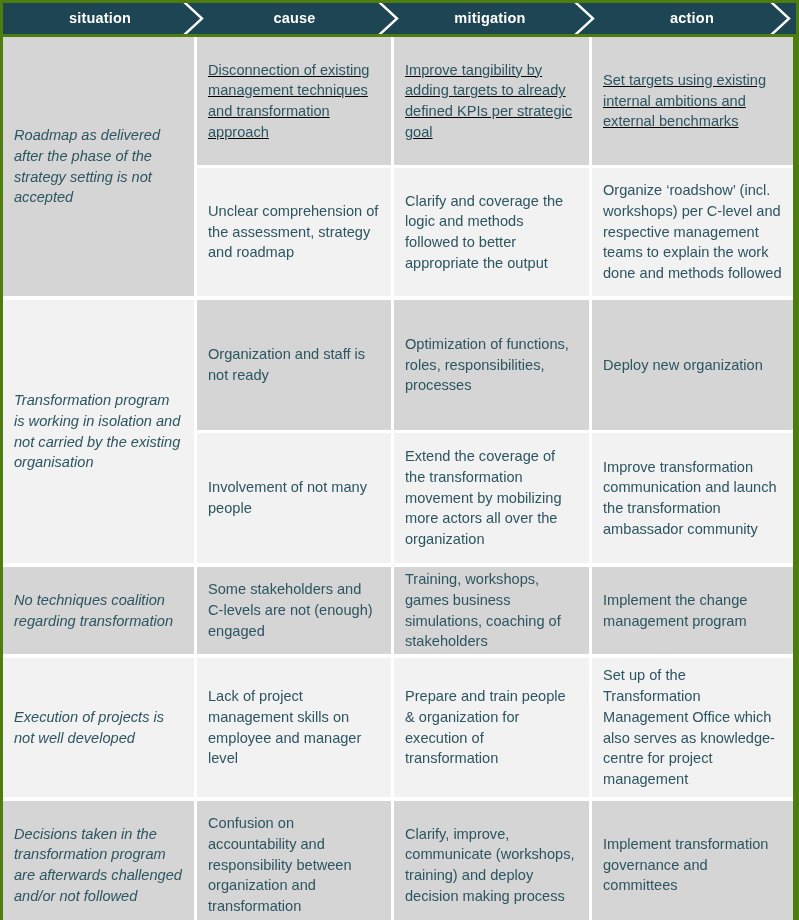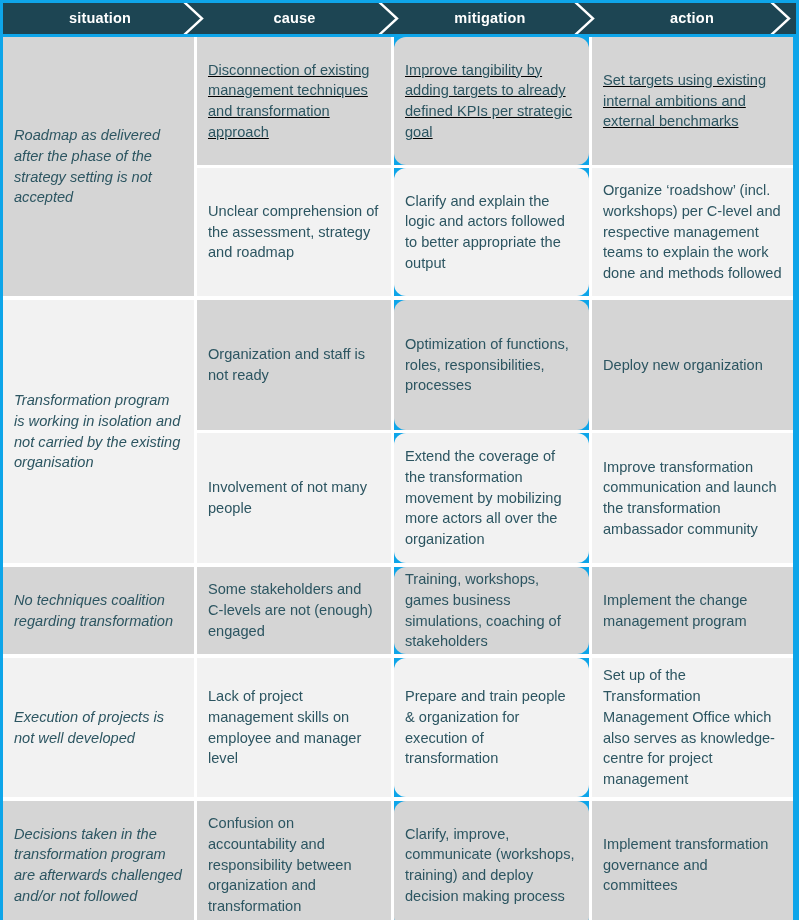--- a/index.html
+++ b/index.html
@@ -13,21 +13,21 @@
     height: 920px;
     overflow: hidden;
     font-family: "Liberation Sans", sans-serif;
   }
 
   
   #page {
     position: relative;
     width: 799px;
     height: 920px;
-    background: #0ea5e9;
+    background: #4d7c0f;
     box-sizing: border-box;
   }
 
   
   #header-band {
     position: absolute;
     left: 3px;
     top: 3px;
     width: 793px;
     height: 31px;
@@ -92,21 +92,21 @@
   .cell.shade-light { background: #f2f2f2; }
 
   .situation-cell {
     display: flex;
     align-items: center;
   }
   .sub-rows { display: flex; flex-direction: column; width: 100%; }
   .sub-row  { display: flex; width: 100%; }
 
   .c-cause      { width: 194px; flex: 0 0 194px; }
-  .c-mitigation { width: 195px; flex: 0 0 195px; border-radius: 12px; }
+  .c-mitigation { width: 195px; flex: 0 0 195px; }
   .c-action     { flex: 1 1 auto; }
 
   
   .gut-v { flex: 0 0 3px; background: #ffffff; }
   .gut-h { height: 3px; background: #ffffff; width: 100%; }
   .gut-group { height: 4px; background: #ffffff; width: 100%; }
 
   .mid-align { display: flex; align-items: center; }
 </style>
 </head>
@@ -159,21 +159,21 @@
             <div class="cell c-cause shade-dark mid-align">Disconnection of existing management techniques and transformation approach</div>
             <div class="gut-v"></div>
             <div class="cell c-mitigation shade-dark mid-align">Improve tangibility by adding targets to already defined KPIs per strategic goal</div>
             <div class="gut-v"></div>
             <div class="cell c-action shade-dark mid-align">Set targets using existing internal ambitions and external benchmarks</div>
           </div>
           <div class="gut-h"></div>
           <div class="sub-row" style="flex: 1 1 0px; min-height: 0px;">
             <div class="cell c-cause shade-light mid-align">Unclear comprehension of the assessment, strategy and roadmap</div>
             <div class="gut-v"></div>
-            <div class="cell c-mitigation shade-light mid-align">Clarify and explain the logic and actors followed to better appropriate the output</div>
+            <div class="cell c-mitigation shade-light mid-align">Clarify and coverage the logic and methods followed to better appropriate the output</div>
             <div class="gut-v"></div>
             <div class="cell c-action shade-light mid-align">Organize ‘roadshow’ (incl. workshops) per C-level and respective management teams to explain the work done and methods followed</div>
           </div>
         </div>
       </div>
       <div class="gut-group"></div>
       <div class="group" style="height: 263px;">
         <div class="cell situation-cell col-situation shade-light">Transformation program is working in isolation and not carried by the existing organisation</div>
         <div class="gut-v"></div>
         <div class="sub-rows col-sub">

